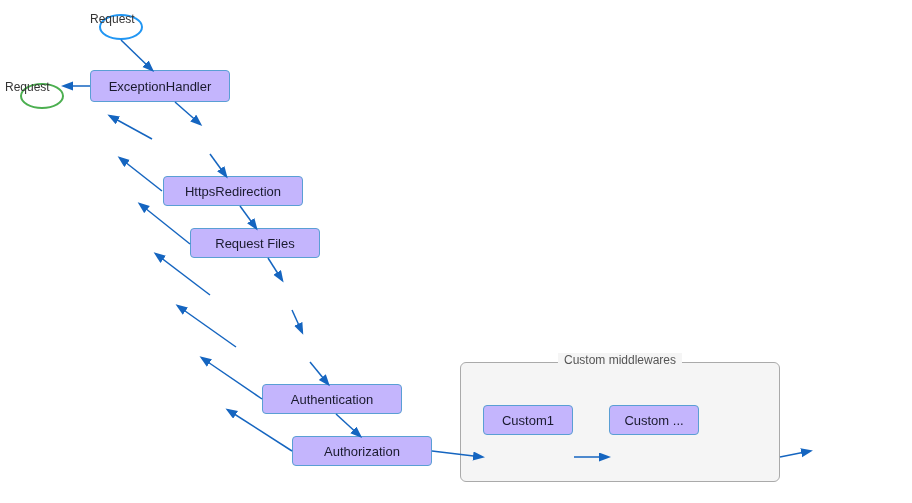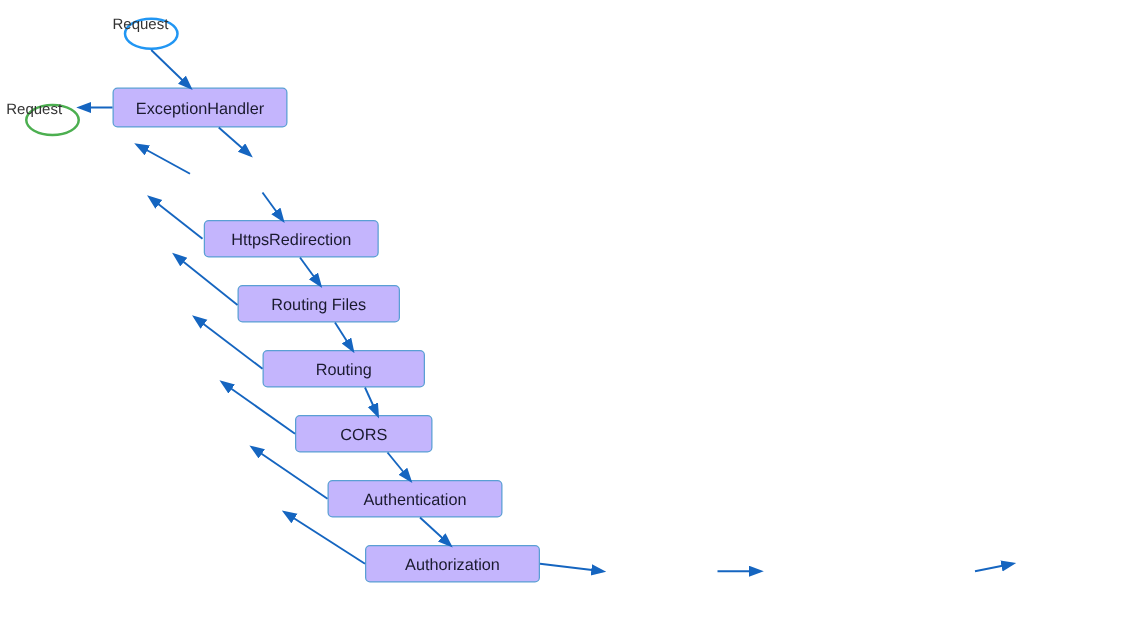--- a/index.html
+++ b/index.html
@@ -98,39 +98,44 @@
   <div class="node-box" style="left:90px; top:70px; width:140px; height:32px;">
     <span>ExceptionHandler</span>
   </div>
 
 
   <div class="node-box" style="left:150px; top:176px; width:140px; height:30px;margin-left:13px;">
     <span>HttpsRedirection</span>
   </div>
 
   <div class="node-box" style="left:190px; top:228px; width:130px; height:30px;">
-    <span>Routing Files</span>
+    <span>Request Files</span>
   </div>
 
-  <div class="node-box" style="left:210px; top:280px; width:130px; height:30px;">
-    <span>Routing</span>
-  </div>
 
-  <div class="node-box" style="left:236px; top:332px; width:110px; height:30px;">
-    <span>CORS</span>
-  </div>
 
   <div class="node-box" style="left:262px; top:384px; width:140px; height:30px;">
     <span>Authentication</span>
   </div>
 
   <div class="node-box" style="left:292px; top:436px; width:140px; height:30px;">
     <span>Authorization</span>
   </div>
 
+  <div class="custom-group" style="left:460px; top:362px; width:320px; height:120px;">
+    <span class="group-label">Custom middlewares</span>
+
+    <div class="node-box" style="position:absolute; left:22px; top:42px; width:90px; height:30px;">
+      <span>Custom1</span>
+    </div>
+
+    <div class="node-box" style="position:absolute; left:148px; top:42px; width:90px; height:30px;">
+      <span>Custom ...</span>
+    </div>
+  </div>
 
 
   <svg>
     <defs>
       <marker id="arrow-blue" markerWidth="8" markerHeight="8" refX="6" refY="3" orient="auto">
         <path d="M0,0 L0,6 L8,3 z" fill="#1565c0"></path>
       </marker>
       <marker id="arrow-blue2" markerWidth="8" markerHeight="8" refX="6" refY="3" orient="auto">
         <path d="M0,0 L0,6 L8,3 z" fill="#1565c0"></path>
       </marker>

